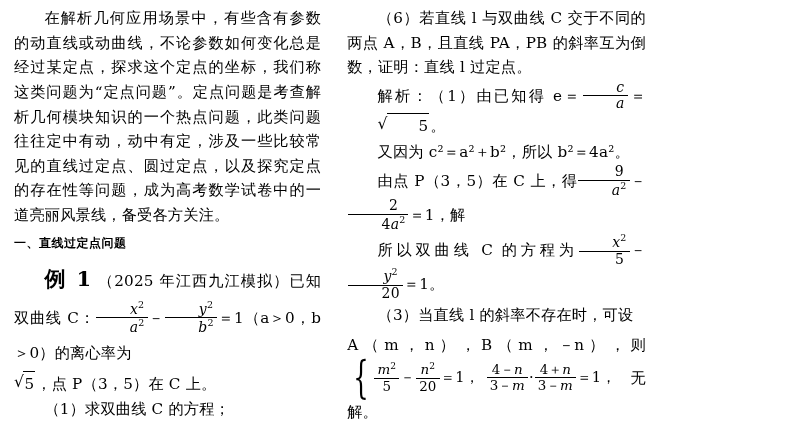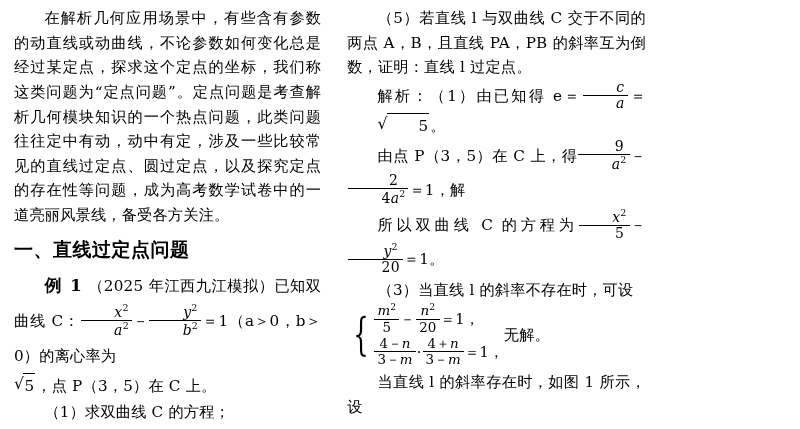--- a/index.html
+++ b/index.html
@@ -35,28 +35,28 @@
     line-height: 1.62;
     text-align: justify;
     text-justify: inter-ideograph;
     letter-spacing: 0.2px;
   }
   .indent2 { text-indent: 2em; }
   .noindent { text-indent: 0; }
 
   .heading {
     font-weight: bold;
-    font-size: 19px;
+    font-size: 12px;
     margin: 6px 0 3px 0;
     text-indent: 0;
     letter-spacing: 0.5px;
   }
   .example-label {
     font-weight: bold;
-    font-size: 17px;
+    font-size: 21px;
     letter-spacing: 1px;
   }
   .bold { font-weight: normal; }
 
   
   .mi { font-family: "DejaVu Serif", "Liberation Serif", serif; font-style: italic; }
 
   .frac {
     display: inline-block;
     vertical-align: middle;
@@ -101,21 +101,22 @@
   .cases .brace {
     font-size: 2.9em;
     line-height: 0.78;
     font-weight: 300;
     transform: scaleX(0.55);
     display: inline-block;
     margin-right: -2px;
   }
   .cases .rows {
     display: inline-flex;
-    flex-direction: column;
+    flex-direction: row;
+    gap: 6px;
     font-size: 0.96em;
   }
   .cases .rows > span { white-space: nowrap; }
 
   .tightline { line-height: 2.15; }
 </style>
 </head>
 <body>
 
 <div class="page">
@@ -134,40 +135,41 @@
     <p class="noindent">
       <span class="sqrt"><span>5</span></span><span>，点 P（3，5）在 C 上。</span>
     </p>
 
     <p class="indent2">（1）求双曲线 C 的方程；</p>
 
   </div>
 
   <div class="col right">
 
-    <p class="indent2">（5）若直线 l 与双曲线 C 交于不同的两点 A，B，且直线 PA，PB 的斜率互为倒数，证明：直线 l 过定点。</p>
+    <p class="indent2">（6）若直线 l 与双曲线 C 交于不同的两点 A，B，且直线 PA，PB 的斜率互为倒数，证明：直线 l 过定点。</p>
 
     <p class="indent2">
       <span class="bold">解析：</span><span>（1）由已知得 e＝</span><span class="frac"><span class="num"><i class="mi">c</i></span><span class="den"><i class="mi">a</i></span></span><span>＝</span><span class="sqrt"><span>5</span></span><span>。</span>
     </p>
 
+    <p class="indent2">又因为 c²＝a²＋b²，所以 b²＝4a²。</p>
 
     <p class="indent2 tightline">
       <span>由点 P（3，5）在 C 上，得</span><span class="frac"><span class="num">9</span><span class="den"><i class="mi">a</i><span class="sup">2</span></span></span>－<span class="frac"><span class="num">2</span><span class="den">4<i class="mi">a</i><span class="sup">2</span></span></span><span>＝1，解</span>
     </p>
 
 
     <p class="indent2 tightline">
       <span>所以双曲线 C 的方程为</span><span class="frac"><span class="num"><i class="mi">x</i><span class="sup">2</span></span><span class="den">5</span></span>－<span class="frac"><span class="num"><i class="mi">y</i><span class="sup">2</span></span><span class="den">20</span></span><span>＝1。</span>
     </p>
 
     <p class="indent2">（3）当直线 l 的斜率不存在时，可设</p>
 
     <p class="noindent tightline">
-      <span class="cases">
+      <span>A（m，n），B（m，－n），则</span><span class="cases">
           <span class="brace">{</span>
           <span class="rows">
             <span><span class="frac"><span class="num"><i class="mi">m</i><span class="sup">2</span></span><span class="den">5</span></span>－<span class="frac"><span class="num"><i class="mi">n</i><span class="sup">2</span></span><span class="den">20</span></span><span>＝1，</span></span>
             <span><span class="frac"><span class="num">4－<i class="mi">n</i></span><span class="den">3－<i class="mi">m</i></span></span>·<span class="frac"><span class="num">4＋<i class="mi">n</i></span><span class="den">3－<i class="mi">m</i></span></span><span>＝1，</span></span>
           </span>
         </span><span>无解。</span>
     </p>
 
     <p class="indent2">当直线 l 的斜率存在时，如图 1 所示，设</p>
 

